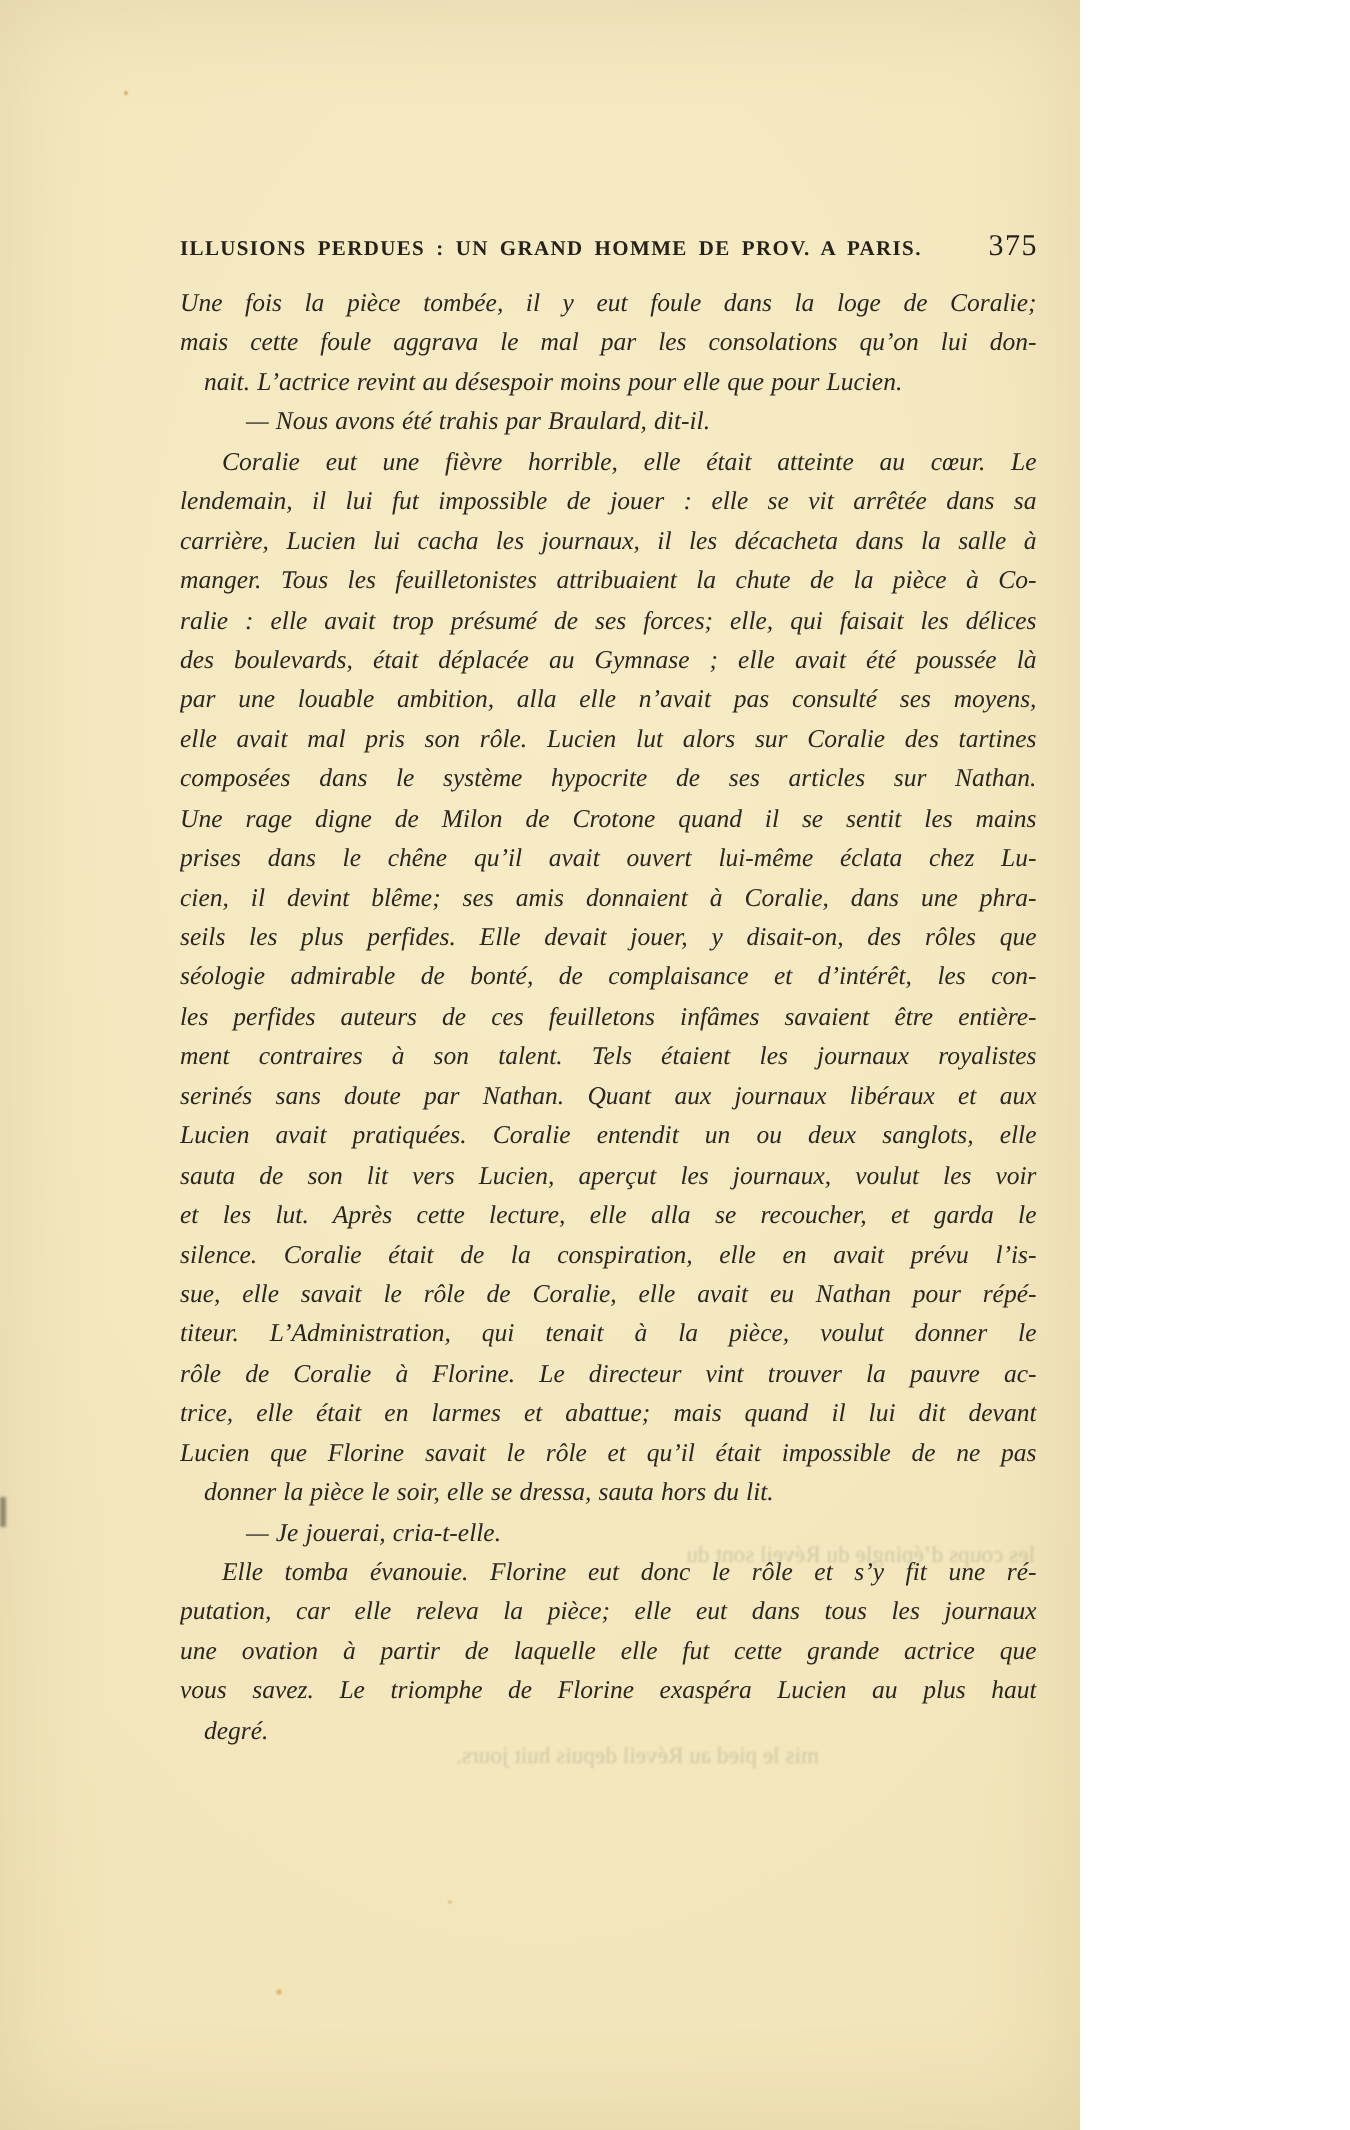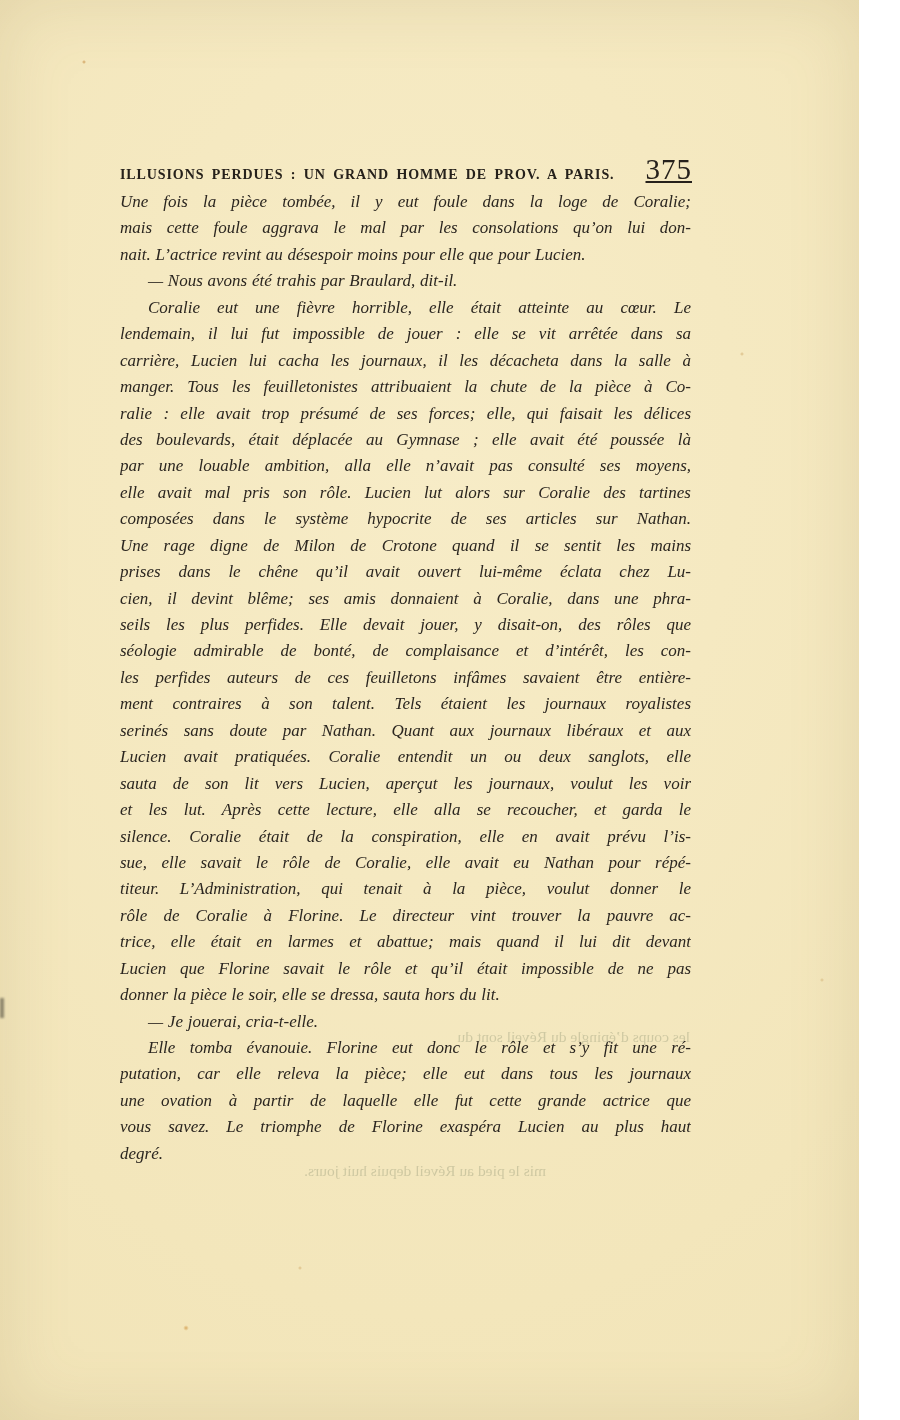--- a/index.html
+++ b/index.html
@@ -3,21 +3,21 @@
 <meta charset="utf-8">
 <style>
   html, body { margin: 0; padding: 0; }
   body {
     width: 900px; height: 1420px;
     font-family: "Liberation Serif", "DejaVu Serif", serif;
     overflow: hidden;
   }
   .page {
     position: relative;
-    width: 859px; height: 1420px;
+    width: 720px; height: 1420px;
     background:
       radial-gradient(3px 3px at 84px 62px,  rgba(200,144,69,.8), rgba(200,144,69,0) 70%),
       radial-gradient(3px 3px at 556px 1106px, rgba(210,154,74,.7), rgba(210,154,74,0) 70%),
       radial-gradient(4px 4px at 186px 1328px, rgba(210,154,74,.8), rgba(210,154,74,0) 70%),
       radial-gradient(3px 3px at 742px 354px, rgba(196,150,80,.55), rgba(196,150,80,0) 70%),
       radial-gradient(3px 3px at 300px 1268px, rgba(196,150,80,.5), rgba(196,150,80,0) 70%),
       radial-gradient(3px 3px at 822px 980px, rgba(196,150,80,.45), rgba(196,150,80,0) 70%),
       radial-gradient(ellipse 130% 110% at 50% 32%, #f7ecc7 0%, #f3e6bb 55%, #eee0b2 100%);
     box-shadow: inset 0 0 70px rgba(150,128,80,.18);
   }
@@ -29,35 +29,35 @@
     position: absolute; left: 120px; top: 153px; width: 572px;
     display: flex; justify-content: space-between; align-items: baseline;
     color: #26211b;
   }
   .head-title {
     font-weight: bold; font-size: 14px;
     letter-spacing: 0.9px; word-spacing: 3px;
     white-space: nowrap;
   }
   .page-number {
-    font-size: 29px; letter-spacing: 1px; font-weight: normal; text-decoration: underline;
+    font-size: 20px; letter-spacing: 1px; font-weight: normal;
   }
   .text-block {
     position: absolute; left: 120px; top: 189px; width: 571px;
     font-size: 17px; color: #2b2620;
     text-rendering: optimizeLegibility;
     font-style: italic;
   }
   .ln {
     height: 26.45px; line-height: 26.45px;
     white-space: nowrap; overflow: hidden;
     word-spacing: 0.5px;
   }
   .ln.just { text-align: justify; text-align-last: justify; text-justify: inter-word; }
-  .ln.end  { text-align: left; }
+  .ln.end  { text-align: left; margin-left: 16px; }
   .ln.ind  { text-indent: 28px; }
   .bleed {
     position: absolute;
     transform: scaleX(-1);
     color: rgba(120,130,98,.55);
     opacity: .55;
     filter: blur(.7px);
     font-size: 15.5px;
     white-space: nowrap;
     pointer-events: none;

